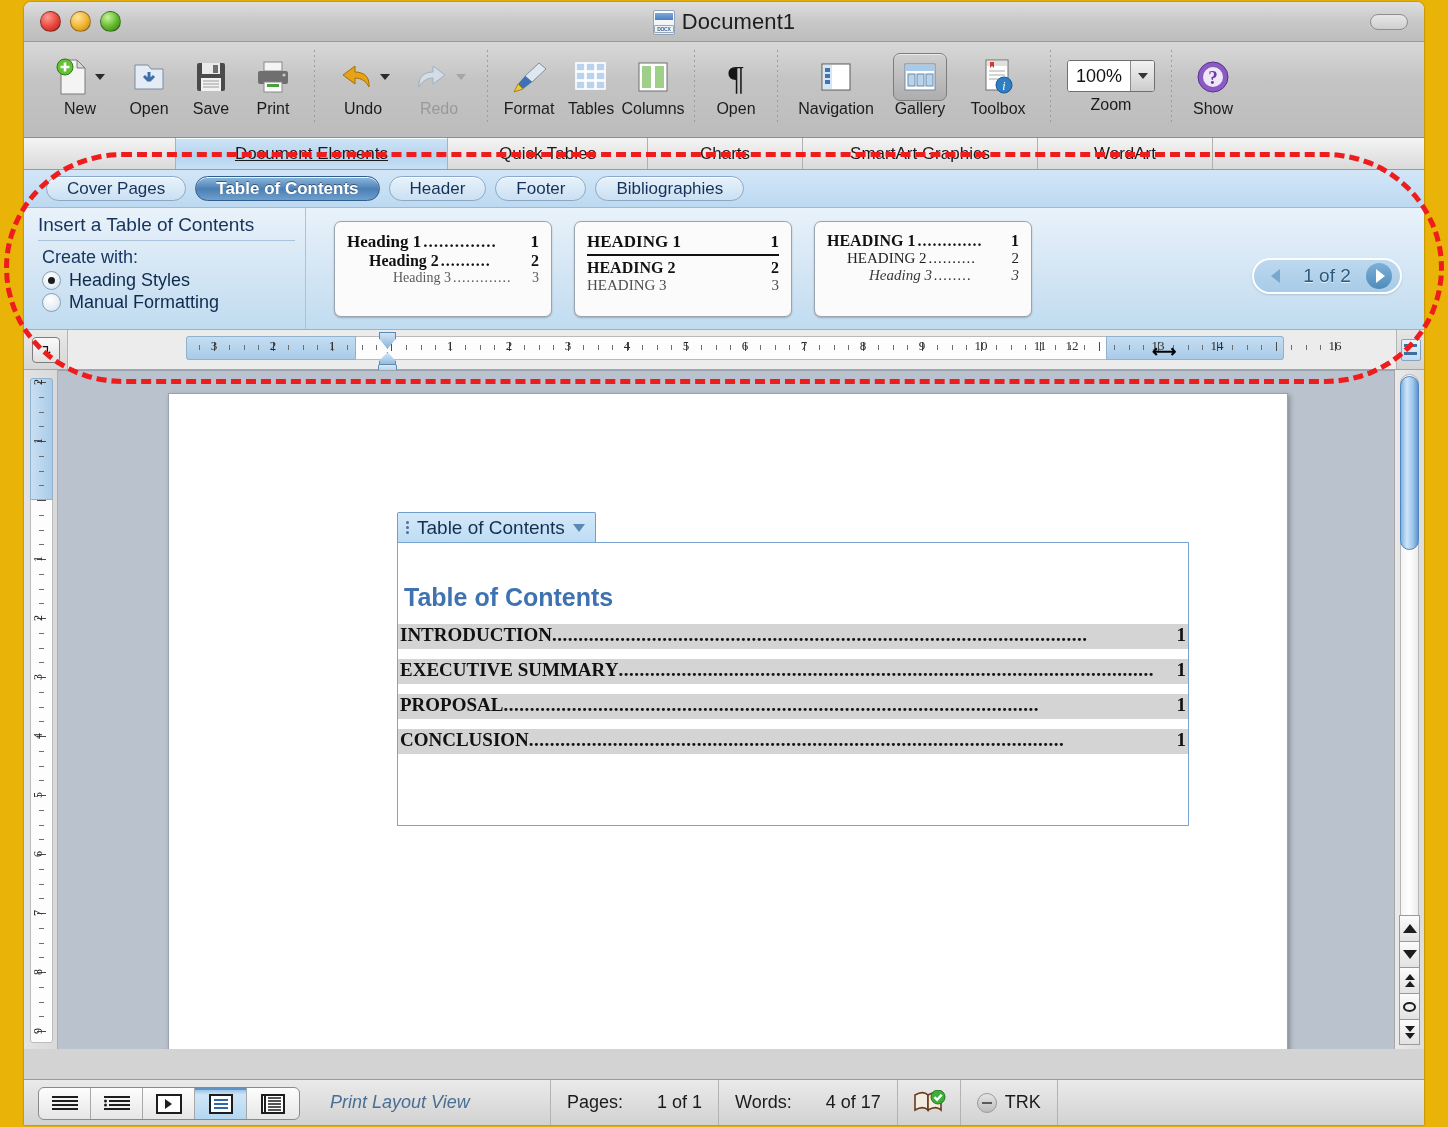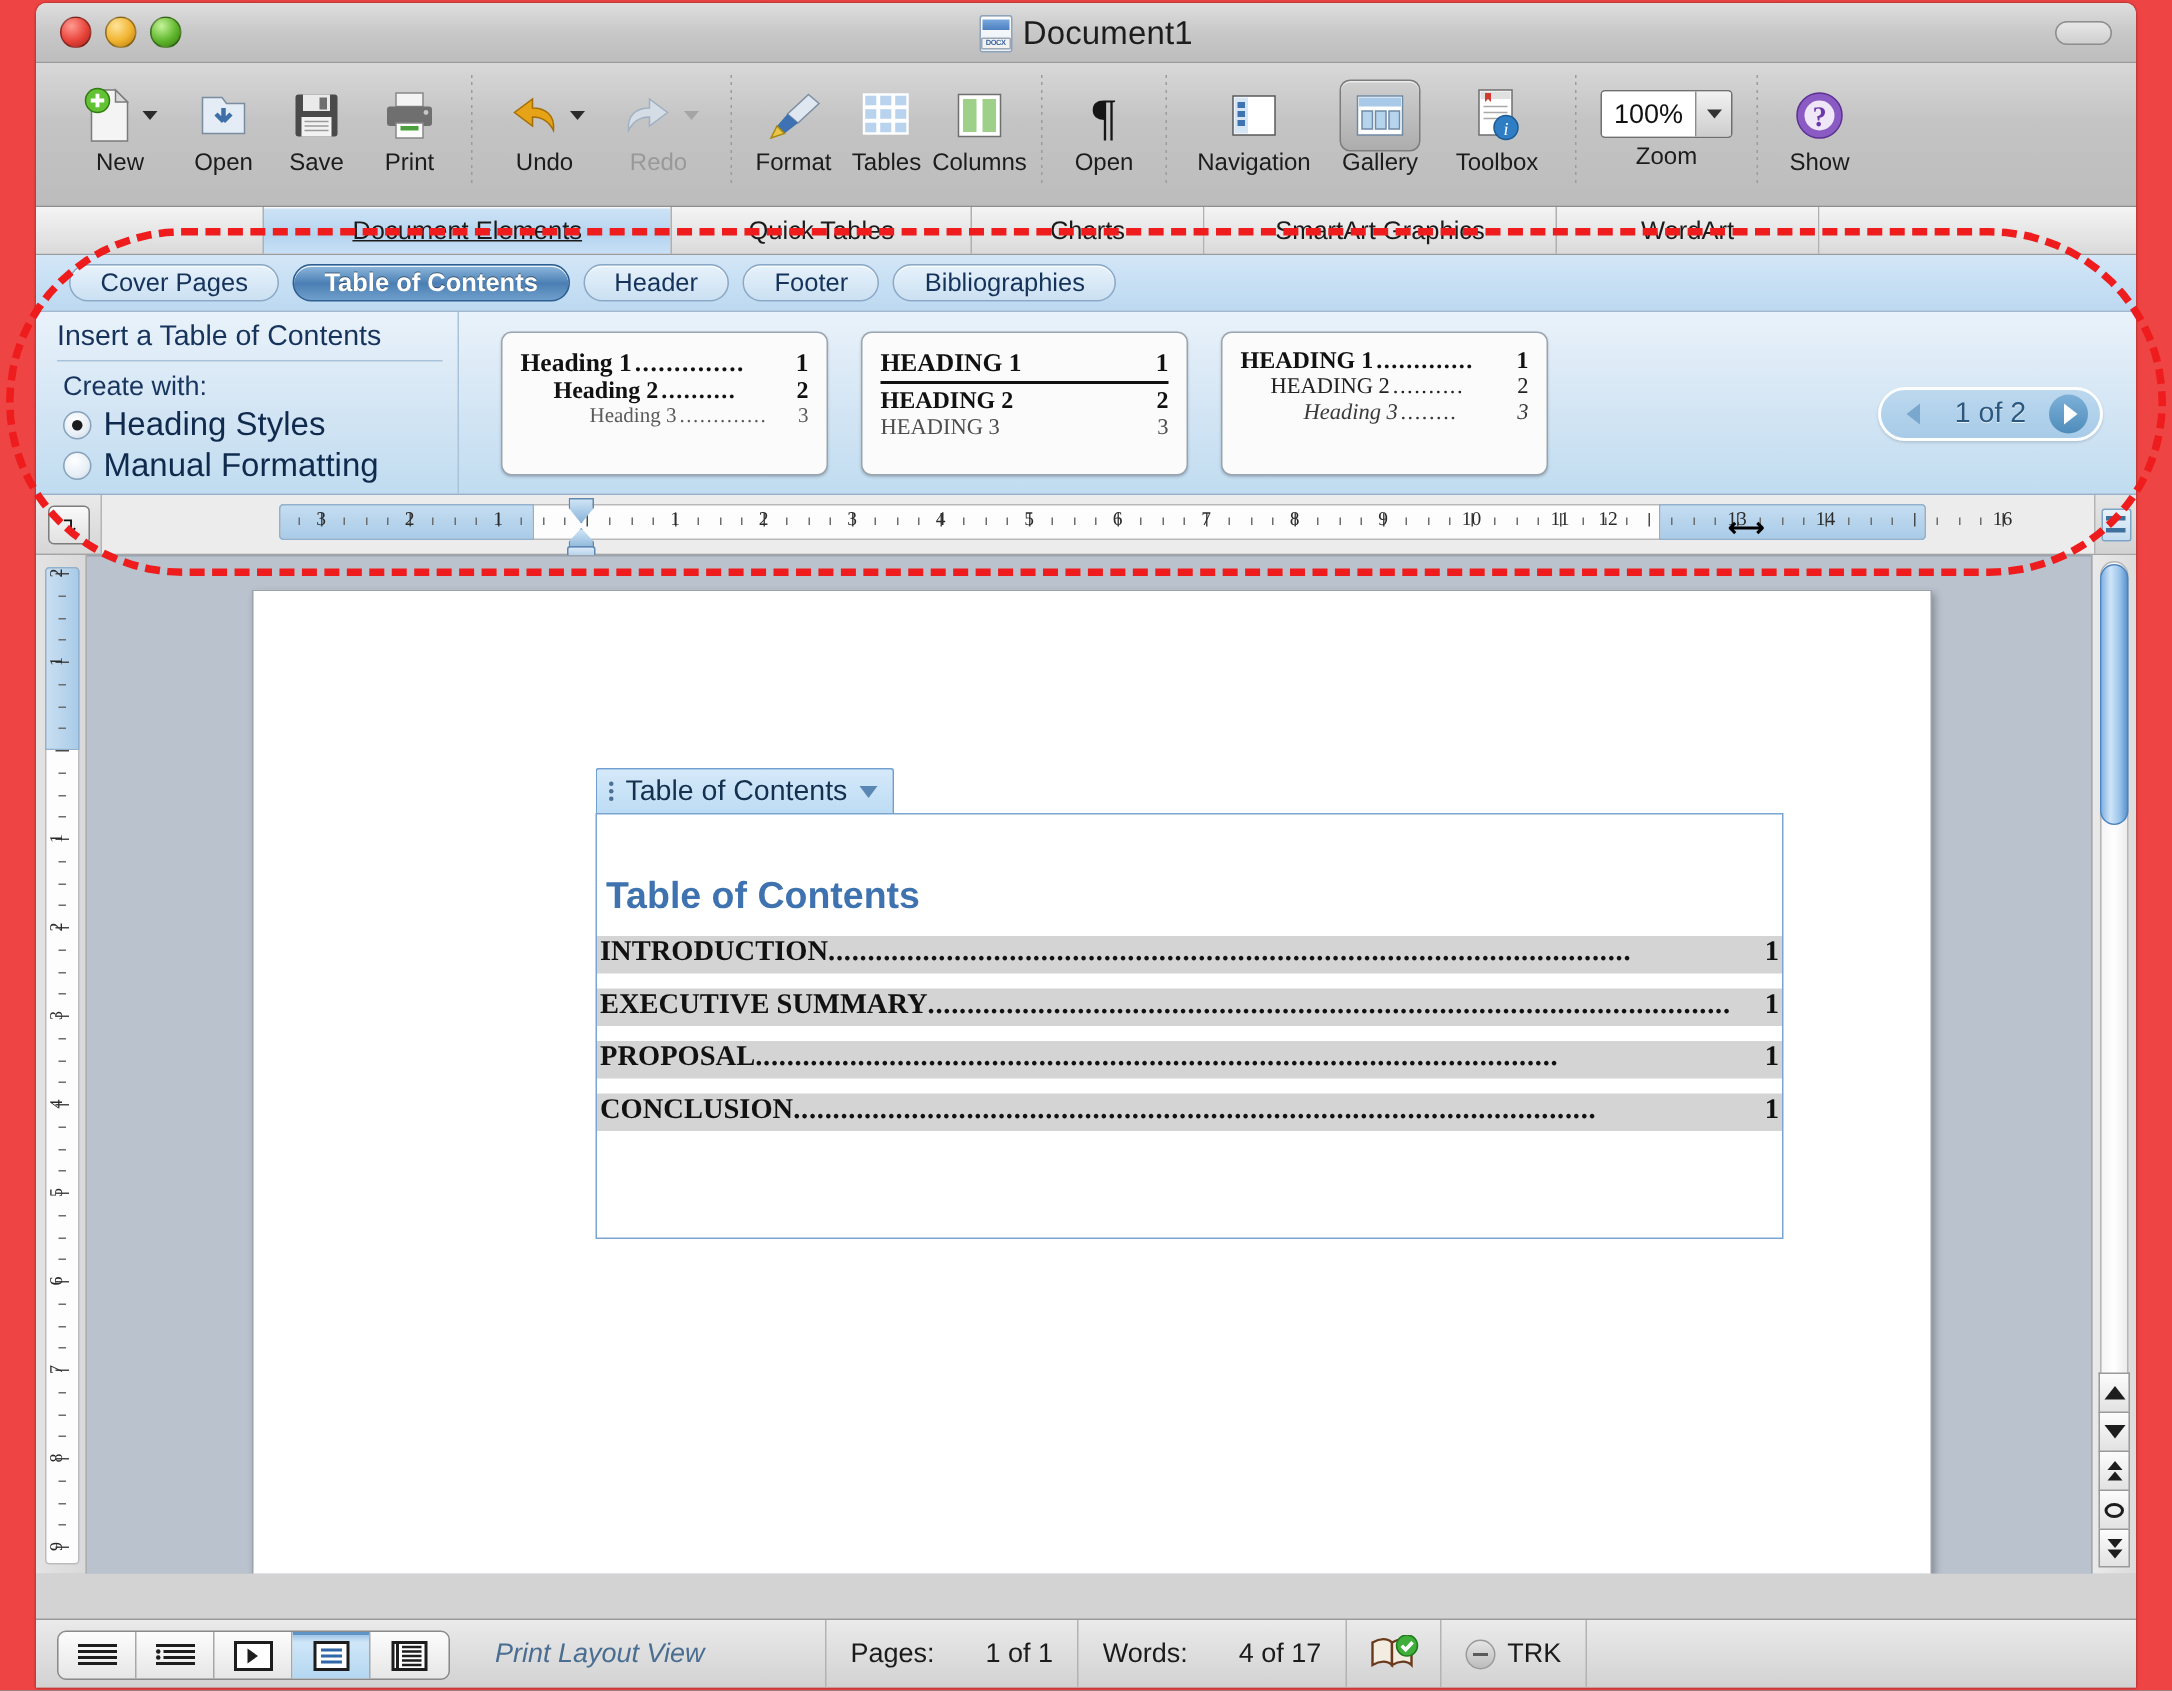--- a/index.html
+++ b/index.html
@@ -4,21 +4,21 @@
 <style>
   * { box-sizing: border-box; margin:0; padding:0; }
   html, body {
     width:1448px; height:1127px;
     font-family: "Liberation Sans", sans-serif;
     background:#808080;
     overflow:hidden;
   }
   #app {
     position:relative; width:1448px; height:1127px;
-    background:#ef4444;
+    background:#eab308;
   }
 
   
   .window {
     position:absolute; left:24px; top:2px;
     width:1400px; height:1123px;
     background:linear-gradient(180deg,#e6e6e6 0%,#d2d2d2 100%);
     border-radius:7px 7px 0 0;
     overflow:hidden;
     box-shadow:0 0 2px rgba(0,0,0,.5);
@@ -146,21 +146,21 @@
     border-bottom:1px solid #a9c3da; margin-right:10px; }
   .rb-left .sub { font-size:18px; color:#17355e; margin:6px 0 2px 4px; }
   .radio-row { display:flex; align-items:center; gap:8px; margin-left:4px; margin-top:1px; }
   .radio {
     width:19px;height:19px;border-radius:50%;
     border:1px solid #86a2bb;
     background:radial-gradient(circle at 40% 32%,#ffffff 0%,#e6eef6 60%,#cdd9e4 100%);
     display:flex;align-items:center;justify-content:center;
   }
   .radio .dot { width:7px;height:7px;border-radius:50%;background:#1c1c1c; }
-  .radio-row .rlabel { font-size:22px; color:#0f2a4d; }
+  .radio-row .rlabel { font-size:18px; color:#0f2a4d; }
 
   .gallery { display:flex; align-items:center; gap:22px; padding-left:28px; }
   .tocard {
     width:218px; height:96px; background:#fbfbfb;
     border:1px solid #9aa4ae; border-radius:7px;
     box-shadow:0 1px 2px rgba(0,0,0,.22);
     padding:10px 12px 0 12px; overflow:hidden;
     font-family:"Liberation Serif", serif;
   }
   .tocard .l { display:flex; align-items:baseline; white-space:nowrap; }

